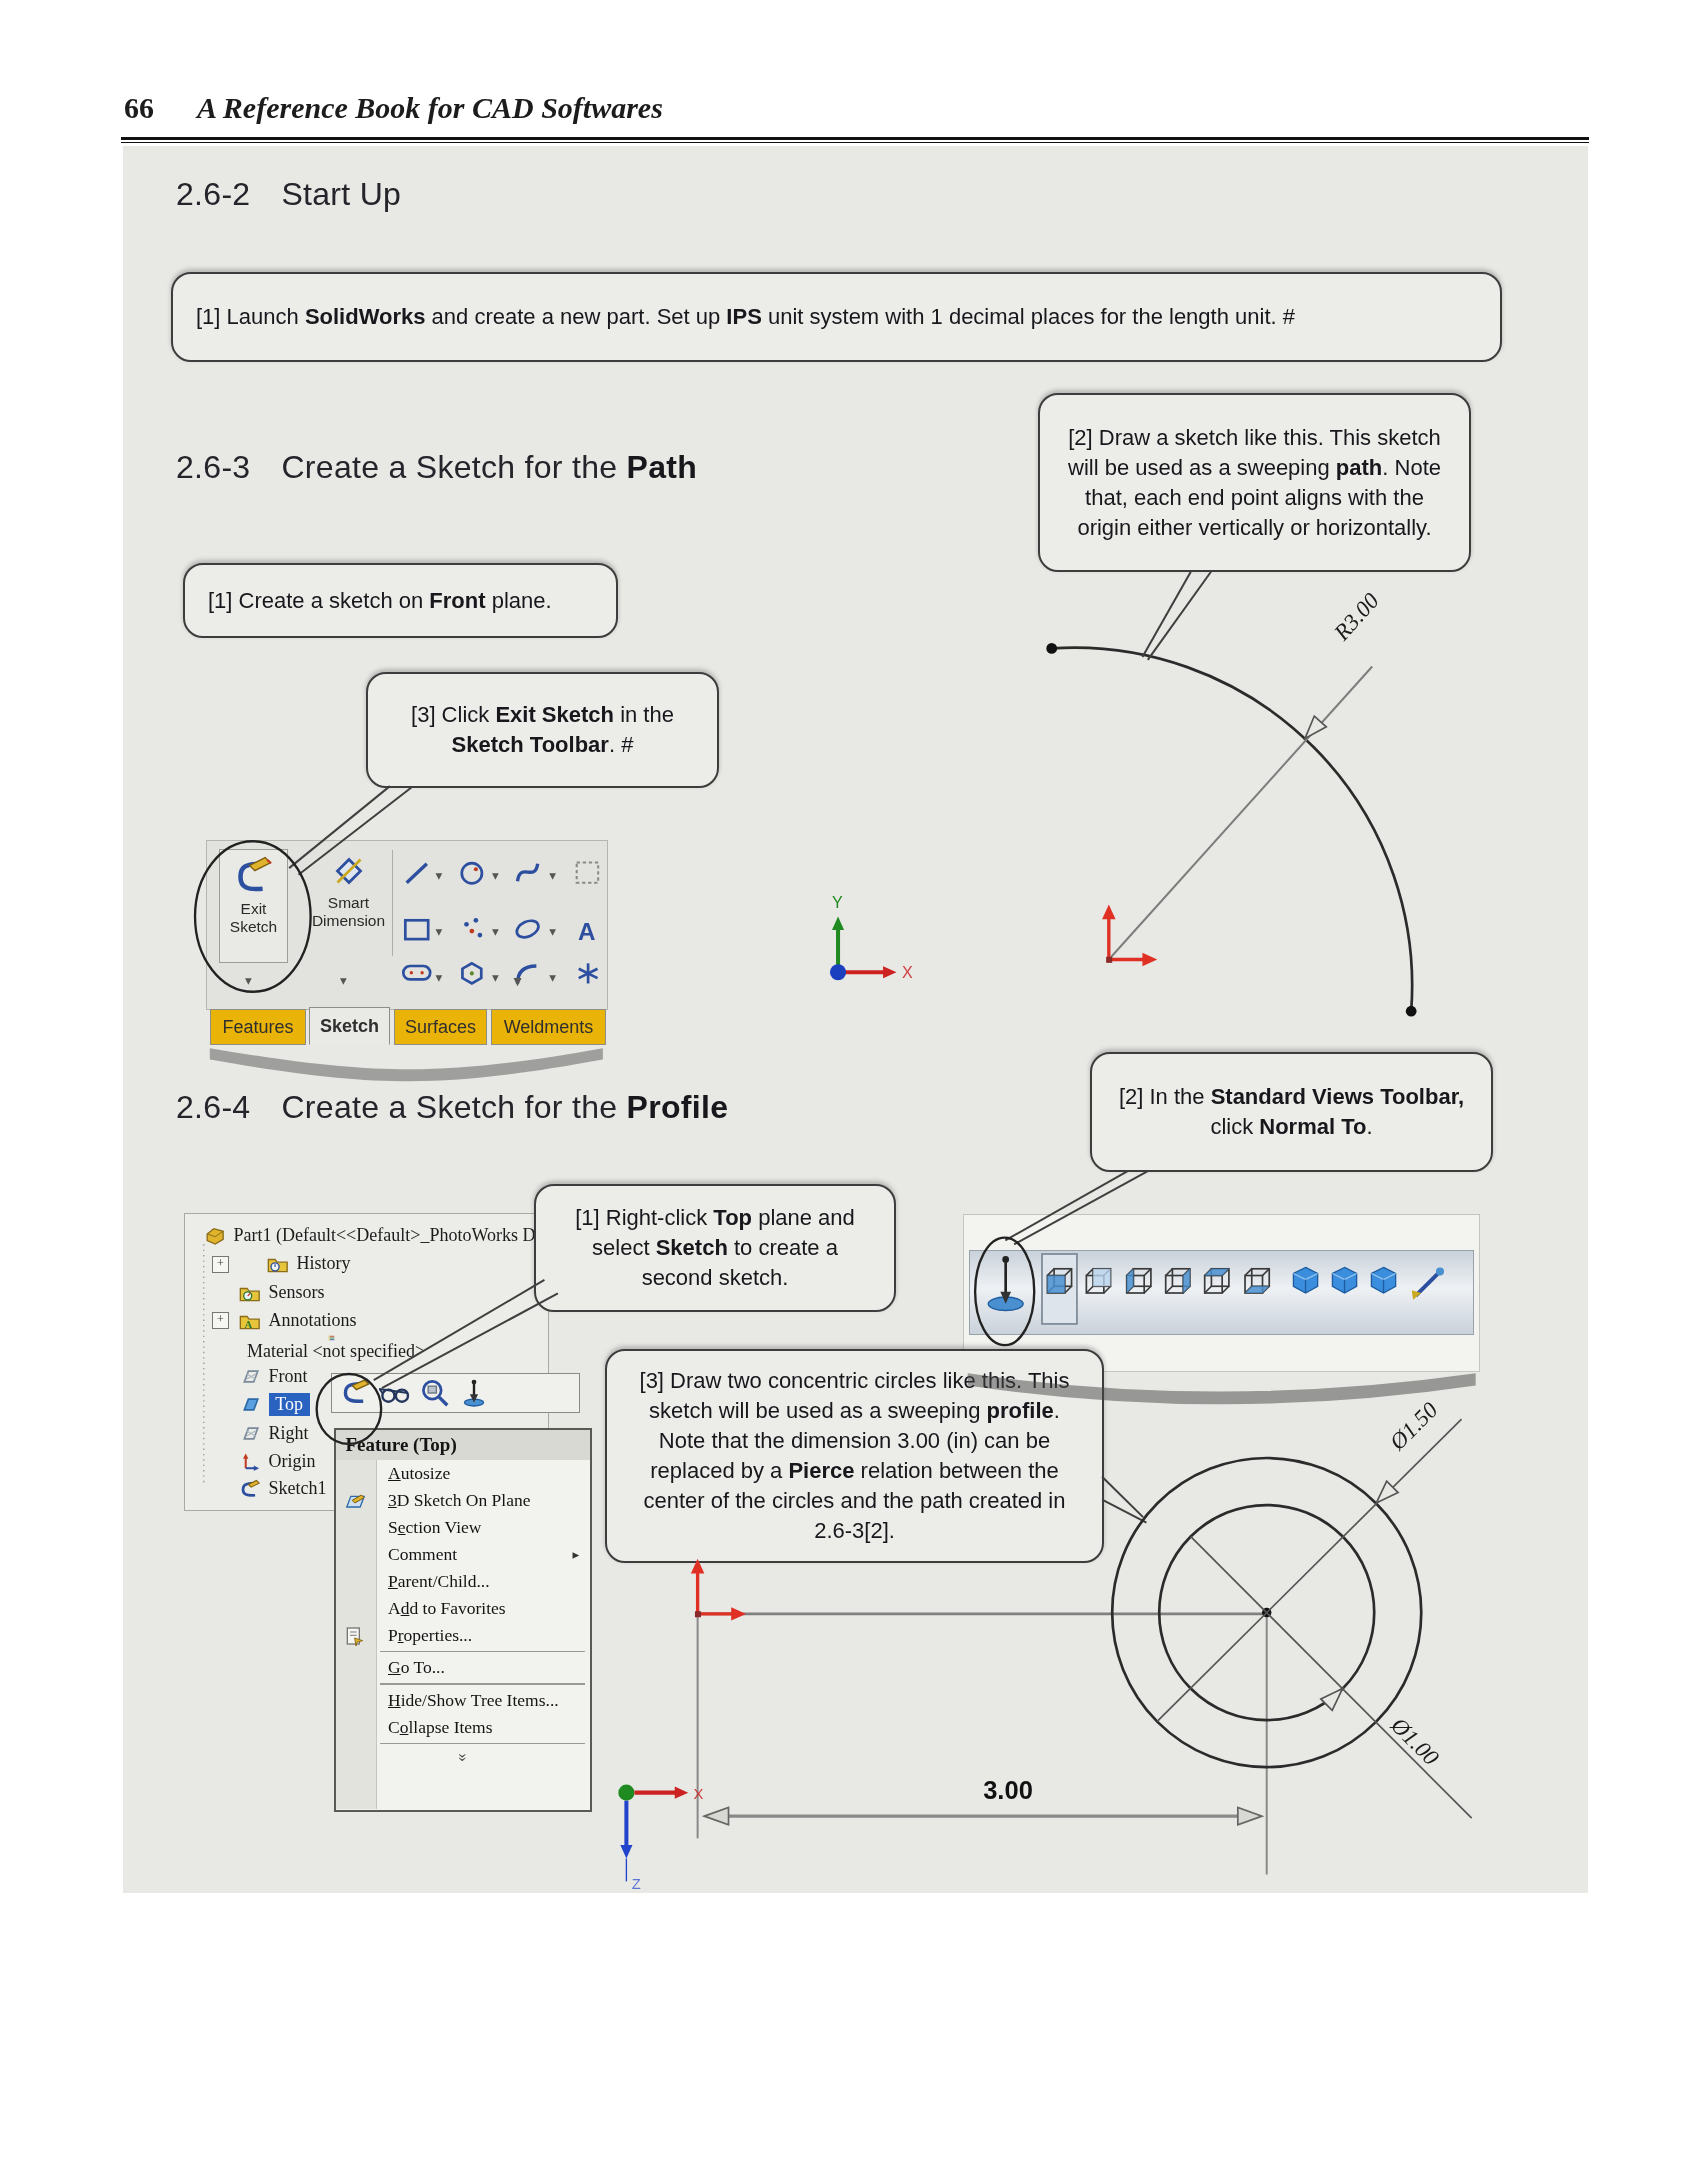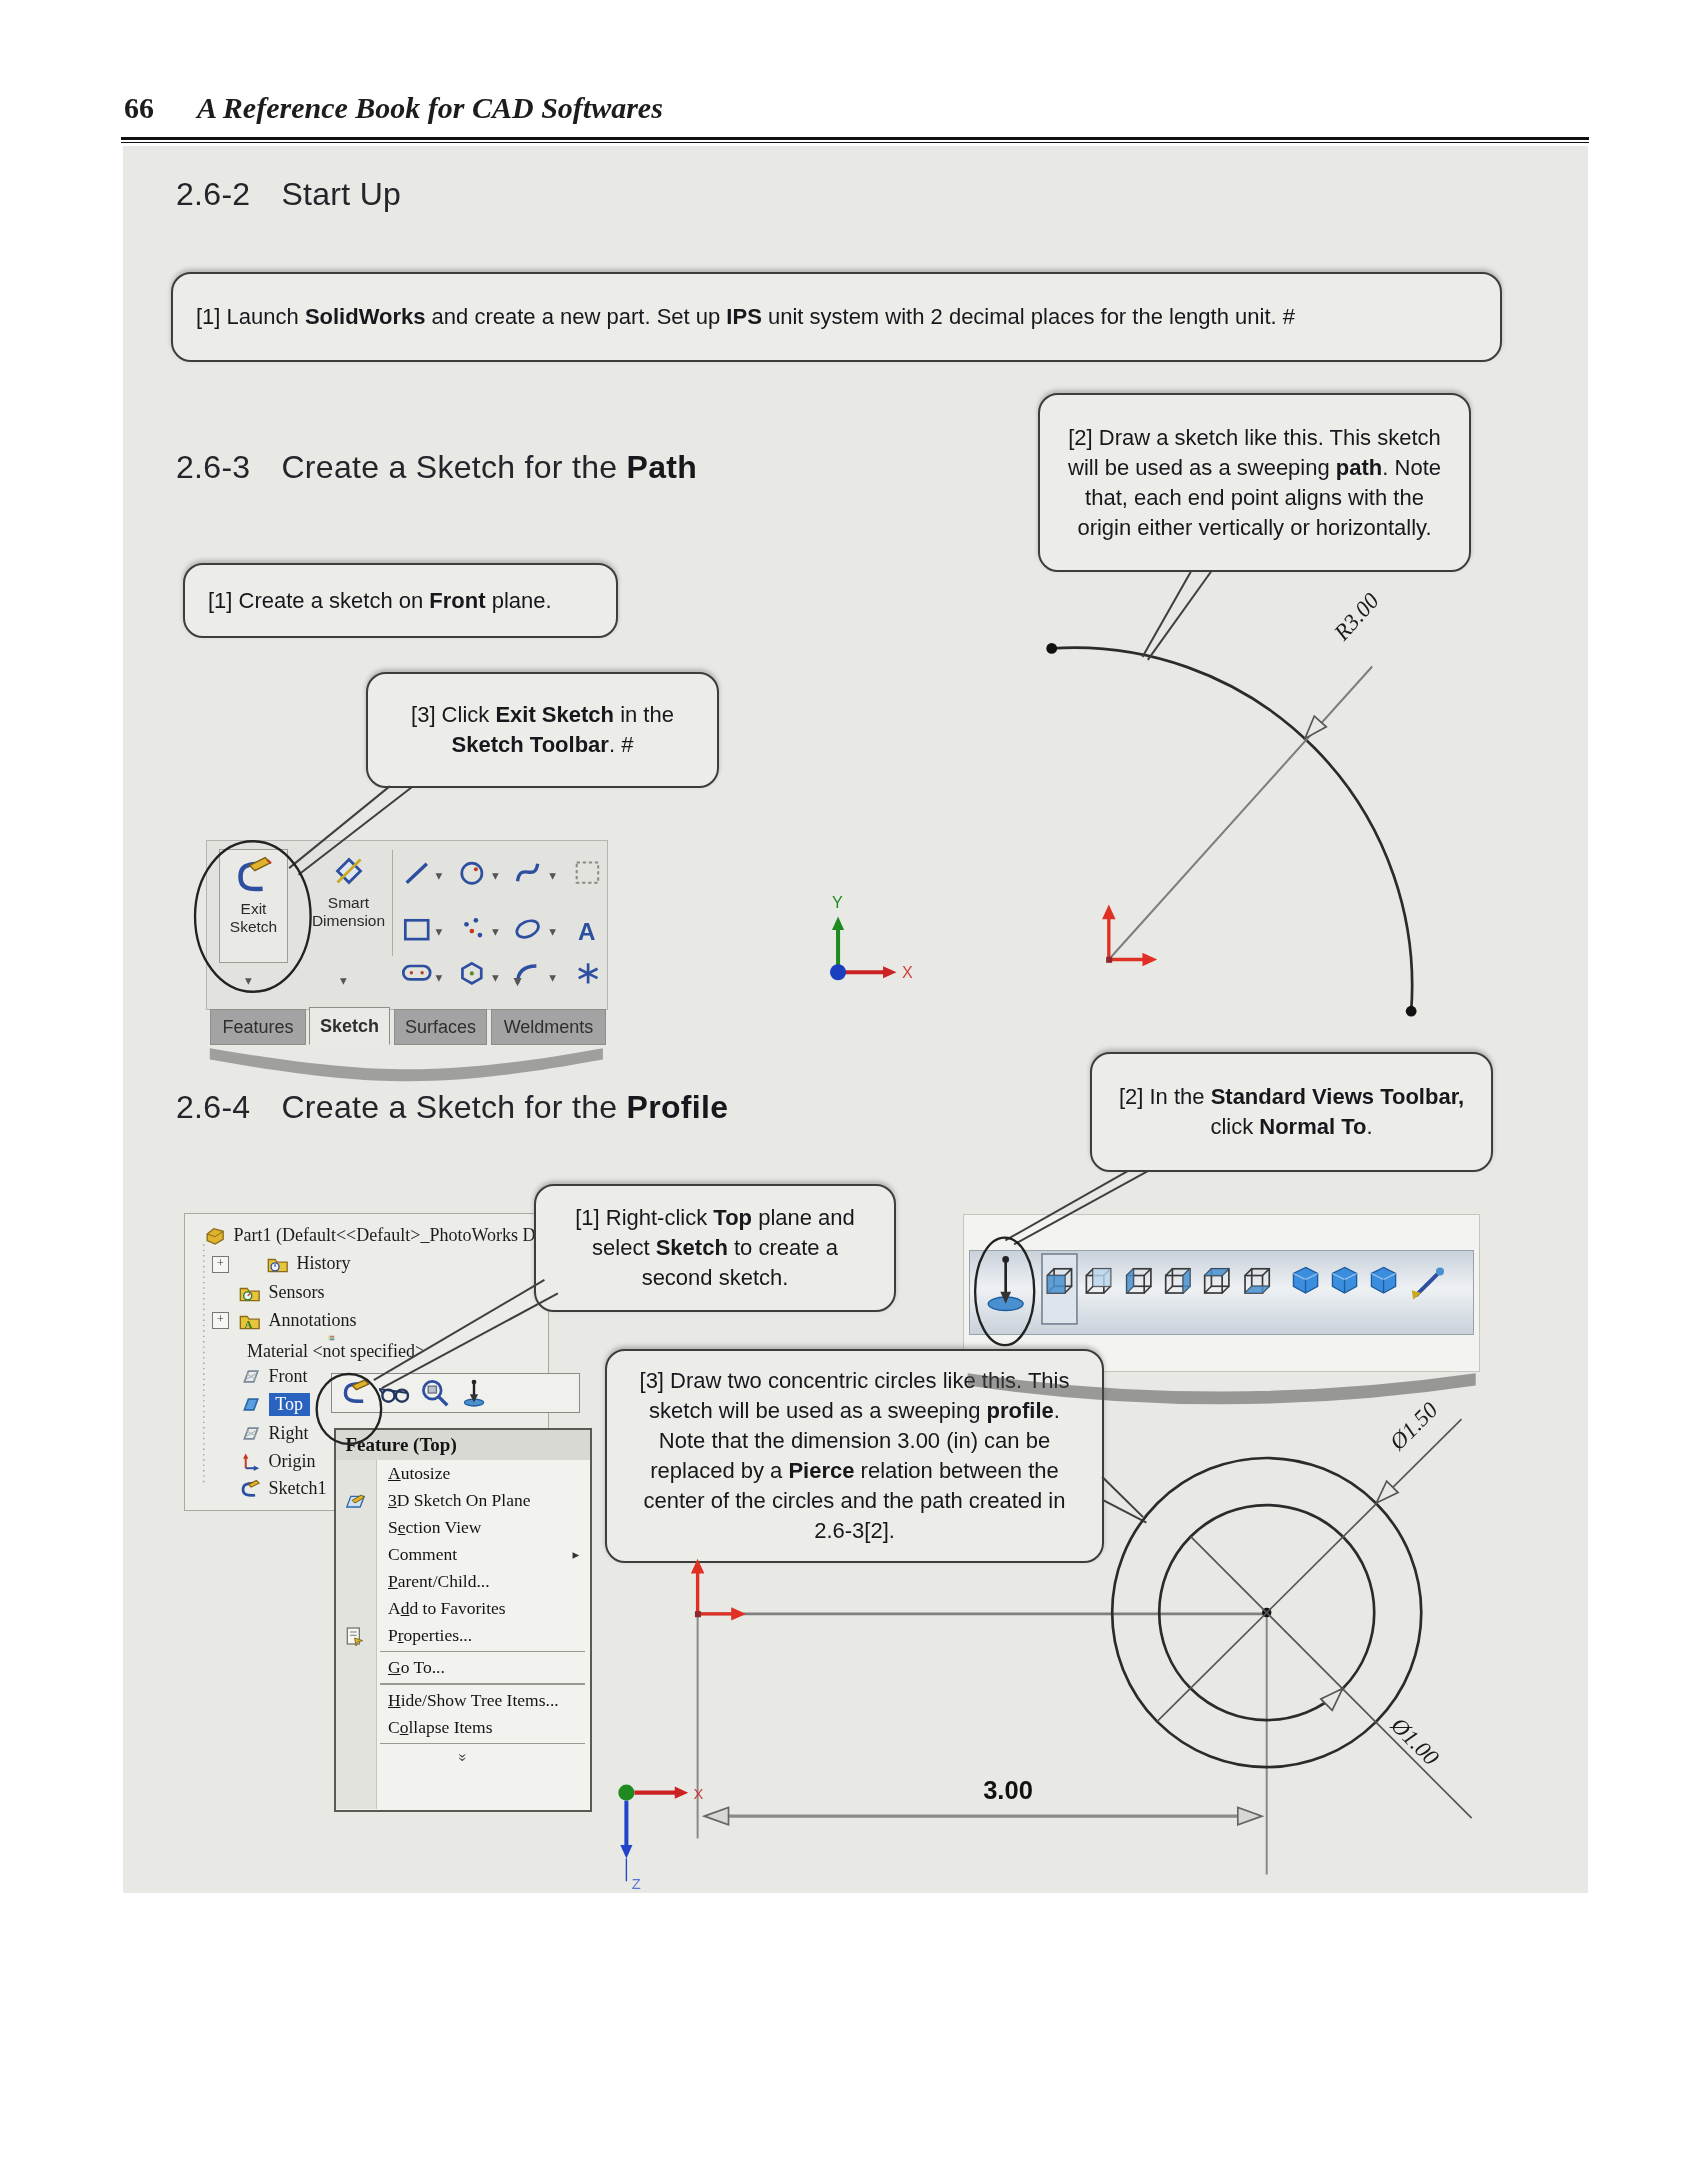--- a/index.html
+++ b/index.html
@@ -27,21 +27,21 @@
   .callout.left{padding:9.4px 23px;}
   
   .swpanel{position:absolute;left:206px;top:840px;width:400px;height:168px;background:#e2e2de;
            border:1.3px solid #b6b6b1;z-index:20;}
   .exitbtn{position:absolute;left:12px;top:8px;width:69px;height:114px;background:#e9e9e5;
            border:0.7px solid #9d9d98;display:flex;flex-direction:column;align-items:center;padding-top:5.4px;box-sizing:border-box;}
   .exitbtn .lbl,.smart .lbl{font-size:15.5px;line-height:18px;text-align:center;color:#2a2a2a;margin-top:5.4px;}
   .smart{position:absolute;left:101px;top:8px;width:81px;height:114px;display:flex;flex-direction:column;align-items:center;padding-top:5.4px;box-sizing:border-box;}
   .caret{position:absolute;font-size:13.4px;color:#555;}
   .vdiv{position:absolute;left:185px;top:9.4px;width:1.3px;height:106px;background:#aeaea9;}
-  .tab{position:absolute;z-index:20;background:#a3a3a3;border:1.3px solid #8e8e89;
+  .tab{position:absolute;z-index:20;background:#eab308;border:1.3px solid #8e8e89;
        font-size:18px;color:#2f2f2f;display:flex;align-items:center;justify-content:center;}
   .tab.active{background:#e9e9e5;font-weight:bold;border-bottom-color:#e9e9e5;}
   
   .svwrap{position:absolute;left:963px;top:1214px;width:515px;height:156px;background:#f3f3f0;
           border:0.7px solid #c5c5c0;z-index:20;}
   .svbar{position:absolute;left:5.4px;top:35px;width:503px;height:83px;
          background:linear-gradient(#c9d1da,#eef1f4 45%,#c9d1da);border:0.7px solid #98a2ac;}
   
   .tree{position:absolute;left:184px;top:1213px;width:363px;height:296px;background:#ecece8;
         border:1.3px solid #a9a9a4;z-index:20;font-family:"Liberation Serif",serif;font-size:18px;color:#1c1c1c;}
@@ -87,21 +87,21 @@
     <span class="num">2.6-2</span><span>Start Up</span>
   </div>
   <div class="sec" style="left:176px;top:449px;">
     <span class="num">2.6-3</span><span>Create a Sketch for the </span><span class="b">Path</span>
   </div>
   <div class="sec" style="left:176px;top:1089px;">
     <span class="num">2.6-4</span><span>Create a Sketch for the </span><span class="b">Profile</span>
   </div>
 
   <div class="callout left" style="left:171px;top:272px;width:1331px;height:90px;box-sizing:border-box;">
-    <div><span>[1] Launch </span><span class="b">SolidWorks</span><span> and create a new part.  Set up </span><span class="b">IPS</span><span> unit system with 2 decimal places for the length unit. #</span></div>
+    <div><span>[1] Launch </span><span class="b">SolidWorks</span><span> and create a new part.  Set up </span><span class="b">IPS</span><span> unit system with 1 decimal places for the length unit. #</span></div>
   </div>
 
   <div class="callout left" style="left:183px;top:563px;width:435px;height:75px;box-sizing:border-box;">
     <div><span>[1] Create a sketch on </span><span class="b">Front</span><span> plane.</span></div>
   </div>
 
   <div class="callout center" style="left:1038px;top:393px;width:433px;height:179px;box-sizing:border-box;">
     <div><span>[2] Draw a sketch like this.  This sketch will be used as a sweeping </span><span class="b">path</span><span>.  Note that, each end point aligns with the origin either vertically or horizontally.</span></div>
   </div>
 

